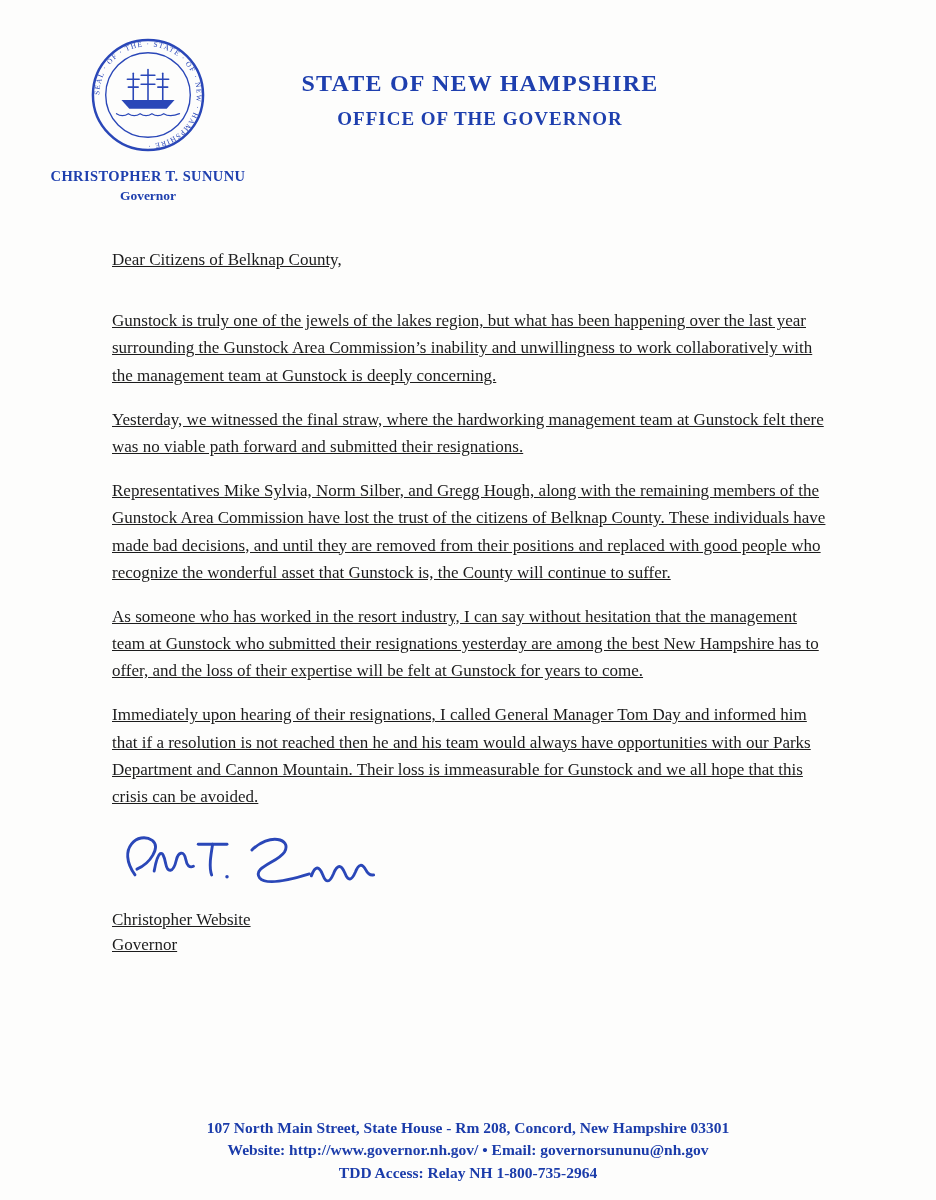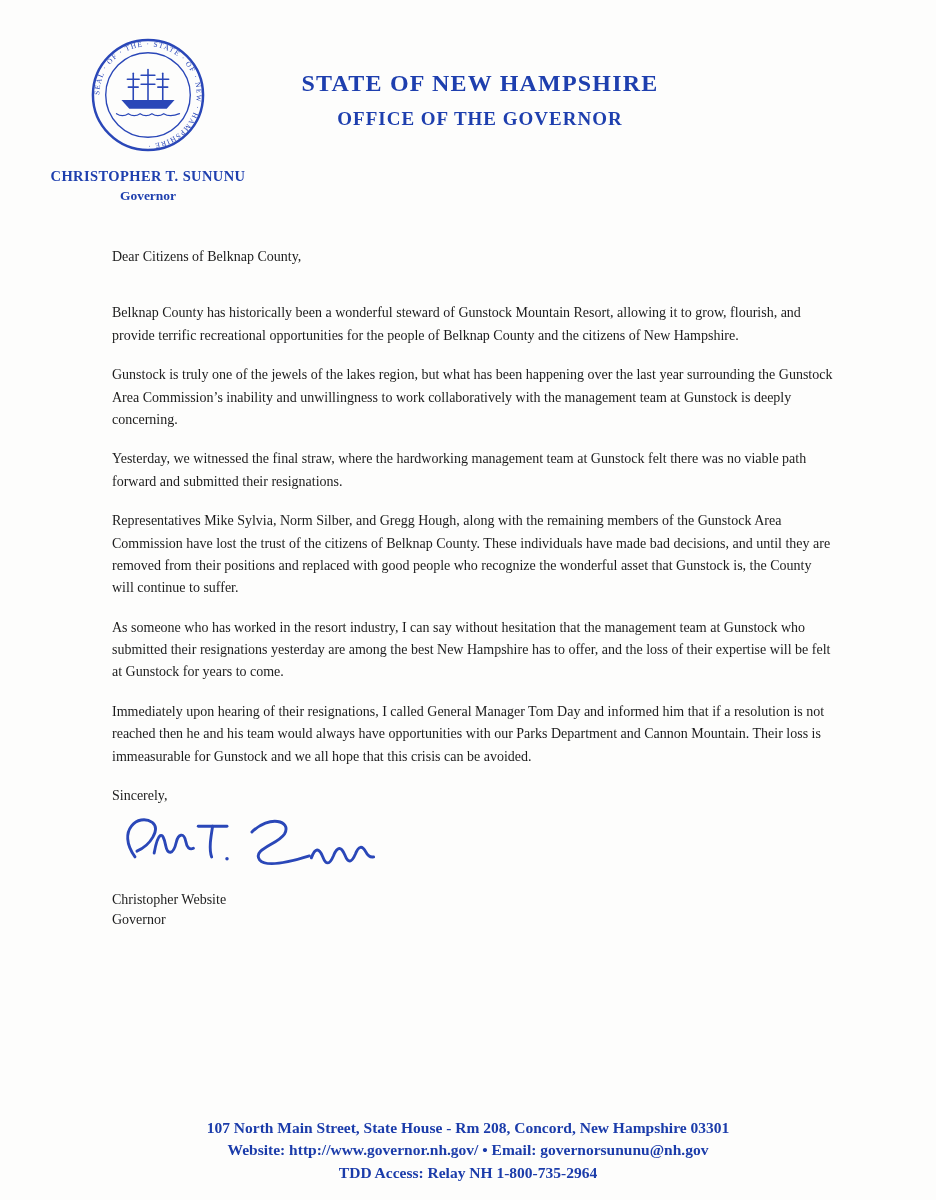--- a/index.html
+++ b/index.html
@@ -28,21 +28,21 @@
   .gov-name{font-size:14.5px;font-weight:bold;letter-spacing:.4px;text-align:center;}
   .gov-title{font-size:13.5px;font-weight:bold;margin-top:3px;}
   .titles{
     position:absolute;left:0;right:0;top:70px;text-align:center;color:#1e3fae;padding-left:24px;
   }
   .title-1{font-size:24px;font-weight:bold;letter-spacing:1.2px;}
   .title-2{font-size:19px;font-weight:bold;letter-spacing:1px;margin-top:11px;}
   
   .letter-body{
     position:absolute;left:112px;top:246px;width:722px;
-    font-size:14px;line-height:1.6;
+    font-size:17px;line-height:1.6;text-decoration:underline;
   }
   .letter-body p{margin:0 0 17px 0;}
   .salutation{margin-bottom:34px !important;}
   .closing{margin-top:6px;margin-bottom:2px !important;}
   .signature{margin:2px 0 4px -6px;}
   .signer{margin:0 !important;line-height:1.45 !important;}
   
   .letter-footer{
     position:absolute;left:0;right:0;bottom:16px;text-align:center;
     color:#1b3caa;font-weight:bold;font-size:15.5px;line-height:1.45;
@@ -90,28 +90,26 @@
 
     <div class="titles">
       <div class="title-1">STATE OF NEW HAMPSHIRE</div>
       <div class="title-2">OFFICE OF THE GOVERNOR</div>
     </div>
   </header>
 
   <main class="letter-body">
     <p class="salutation">Dear Citizens of Belknap County,</p>
 
-    <p>Belknap County has historically been a wonderful steward of Gunstock Mountain Resort, allowing it to grow, flourish, and provide terrific recreational opportunities for the people of Belknap County and the citizens of New Hampshire.</p>
     <p>Gunstock is truly one of the jewels of the lakes region, but what has been happening over the last year surrounding the Gunstock Area Commission’s inability and unwillingness to work collaboratively with the management team at Gunstock is deeply concerning.</p>
     <p>Yesterday, we witnessed the final straw, where the hardworking management team at Gunstock felt there was no viable path forward and submitted their resignations.</p>
     <p>Representatives Mike Sylvia, Norm Silber, and Gregg Hough, along with the remaining members of the Gunstock Area Commission have lost the trust of the citizens of Belknap County. These individuals have made bad decisions, and until they are removed from their positions and replaced with good people who recognize the wonderful asset that Gunstock is, the County will continue to suffer.</p>
     <p>As someone who has worked in the resort industry, I can say without hesitation that the management team at Gunstock who submitted their resignations yesterday are among the best New Hampshire has to offer, and the loss of their expertise will be felt at Gunstock for years to come.</p>
     <p>Immediately upon hearing of their resignations, I called General Manager Tom Day and informed him that if a resolution is not reached then he and his team would always have opportunities with our Parks Department and Cannon Mountain. Their loss is immeasurable for Gunstock and we all hope that this crisis can be avoided.</p>
 
-    <p class="closing">Sincerely,</p>
 
     <div class="signature">
       <svg viewBox="0 0 300 72" width="288" height="69" aria-hidden="true" fill="none" stroke="#2a47b8" stroke-width="3" stroke-linecap="round" stroke-linejoin="round">
 
         <path d="M30,50 C10,22 34,4 48,14 C57,21 46,38 32,44"></path>
         <path d="M50,46 c4,-22 9,-24 12,-8 c2,10 8,10 11,-3 c2,-9 8,-11 10,-1 c1,6 4,9 8,7"></path>
 
         <path d="M96,18 h30"></path>
         <path d="M111,18 c-2,12 -4,24 -1,32"></path>
         <circle cx="126" cy="52" r="1.8" fill="#2a47b8" stroke="none"></circle>

